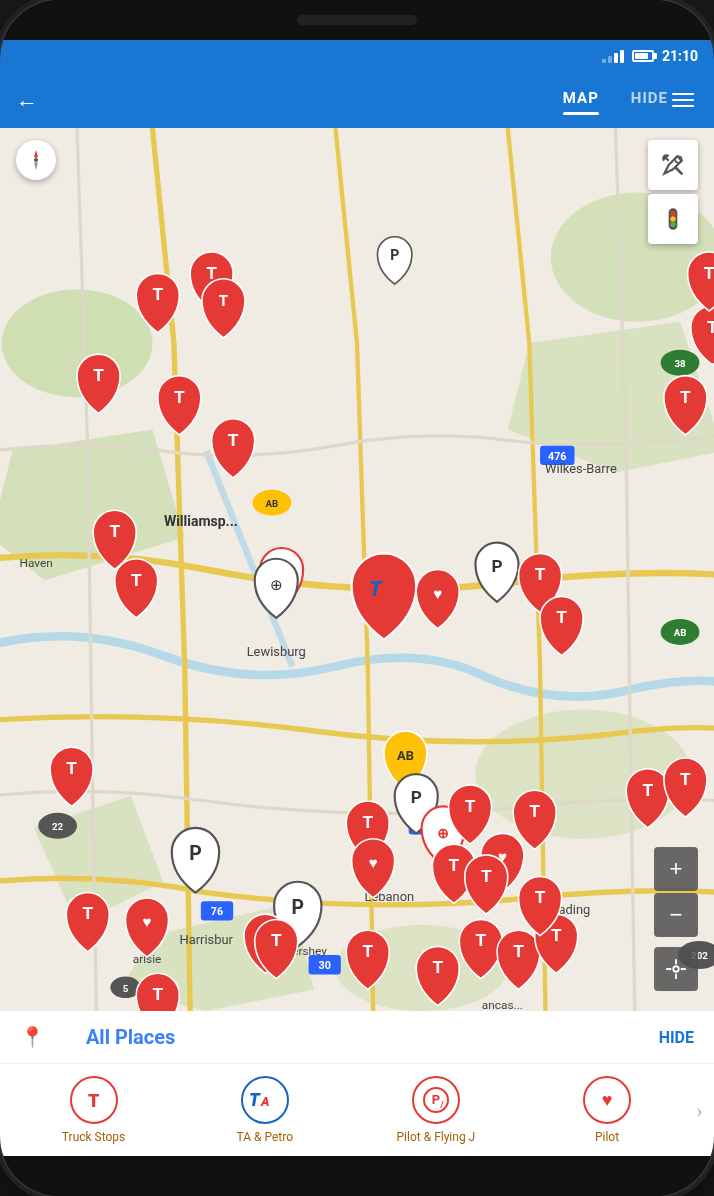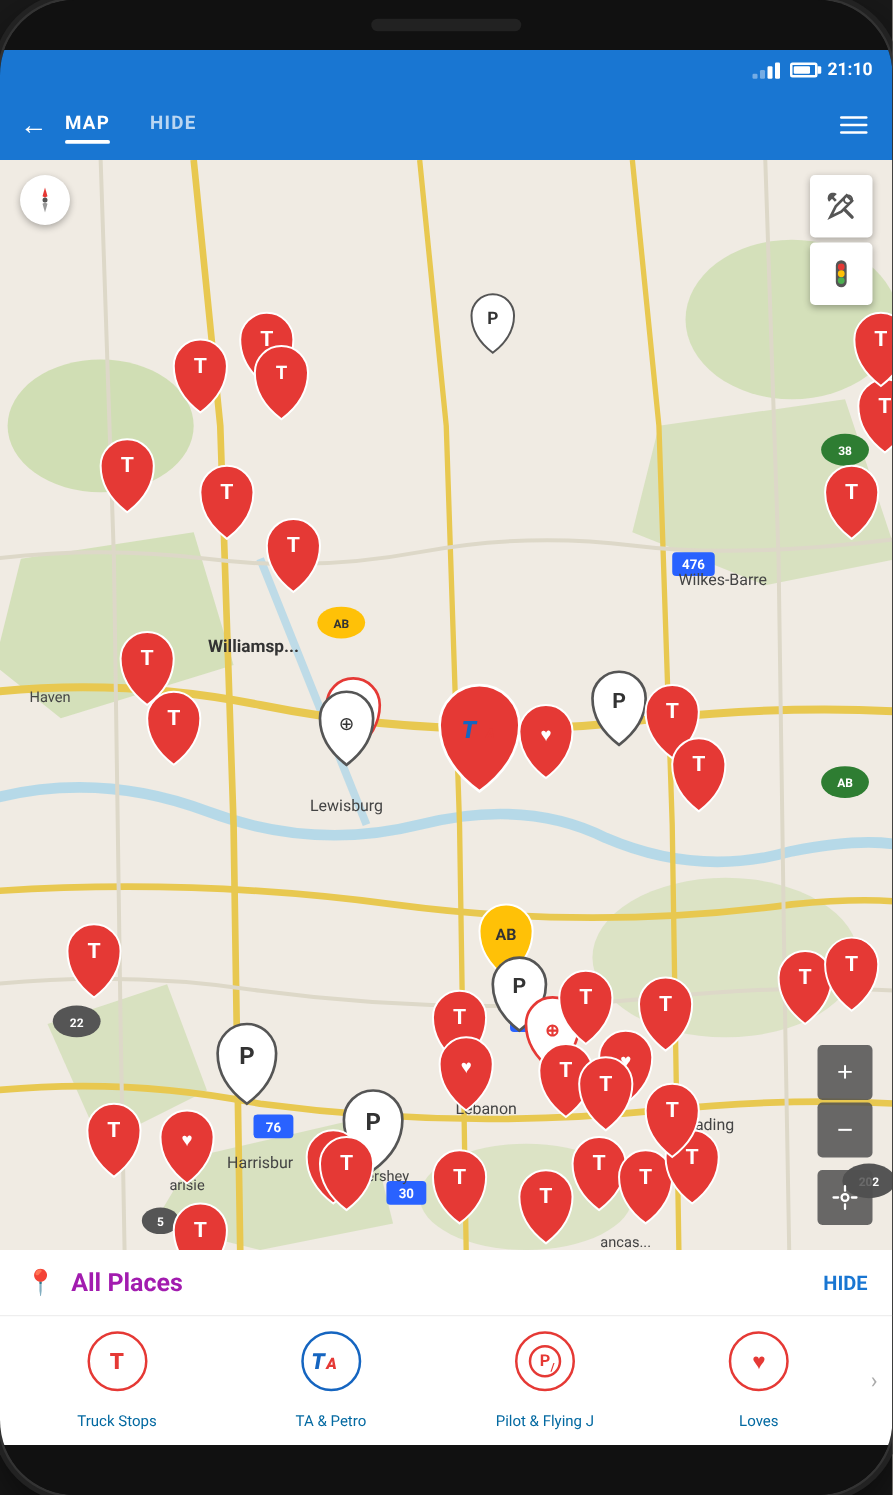--- a/index.html
+++ b/index.html
@@ -110,21 +110,21 @@
     }
     .header-back {
       color: white;
       font-size: 22px;
       width: 36px;
       cursor: pointer;
     }
     .header-tabs {
       flex: 1;
       display: flex;
-      justify-content: flex-start;
+      justify-content: flex-end;
       gap: 32px;
     }
     .header-tab {
       color: rgba(255,255,255,0.7);
       font-size: 15px;
       font-weight: bold;
       letter-spacing: 1px;
       cursor: pointer;
       padding-bottom: 4px;
       position: relative;
@@ -240,22 +240,23 @@
       padding: 14px 20px;
       border-bottom: 1px solid #eee;
     }
     .all-places-icon {
       font-size: 20px;
       margin-right: 12px;
     }
     .all-places-label {
       font-size: 20px;
       font-weight: bold;
-      color: #a21caf;
+      color: #3b82f6;
       flex: 1;
+      margin-left: 29px;
     }
     .hide-btn {
       color: #1976d2;
       font-size: 16px;
       font-weight: bold;
       cursor: pointer;
       padding-left: 36px;
     }
     .category-row {
       display: flex;
@@ -275,23 +276,22 @@
       height: 48px;
       border-radius: 50%;
       border: 2px solid #e53935;
       display: flex;
       align-items: center;
       justify-content: center;
       background: white;
     }
     .category-label {
       font-size: 12px;
-      color: #0369a1;
+      color: #a16207;
       text-align: center;
-      margin-top: 11px;
     }
     .chevron-right {
       color: #aaa;
       font-size: 18px;
       padding: 0 4px;
     }
     .phone-bottom {
       height: 40px;
       background: #111;
       border-radius: 0 0 60px 60px;
@@ -732,21 +732,21 @@
               <text x="20" y="22" fill="#e53935" font-size="9" font-weight="bold" text-anchor="middle">/</text>
             </svg>
           </div>
           <span class="category-label">Pilot &amp; Flying J</span>
         </div>
 
         <div class="category-item">
           <div class="category-icon-wrapper">
             <span style="color:#e53935; font-size:18px;">♥</span>
           </div>
-          <span class="category-label">Loves</span>
+          <span class="category-label">Pilot</span>
         </div>
         <span class="chevron-right">›</span>
       </div>
     </div>
   </div>
 
   <div class="phone-bottom"></div>
 </div>
 
 </body></html>

